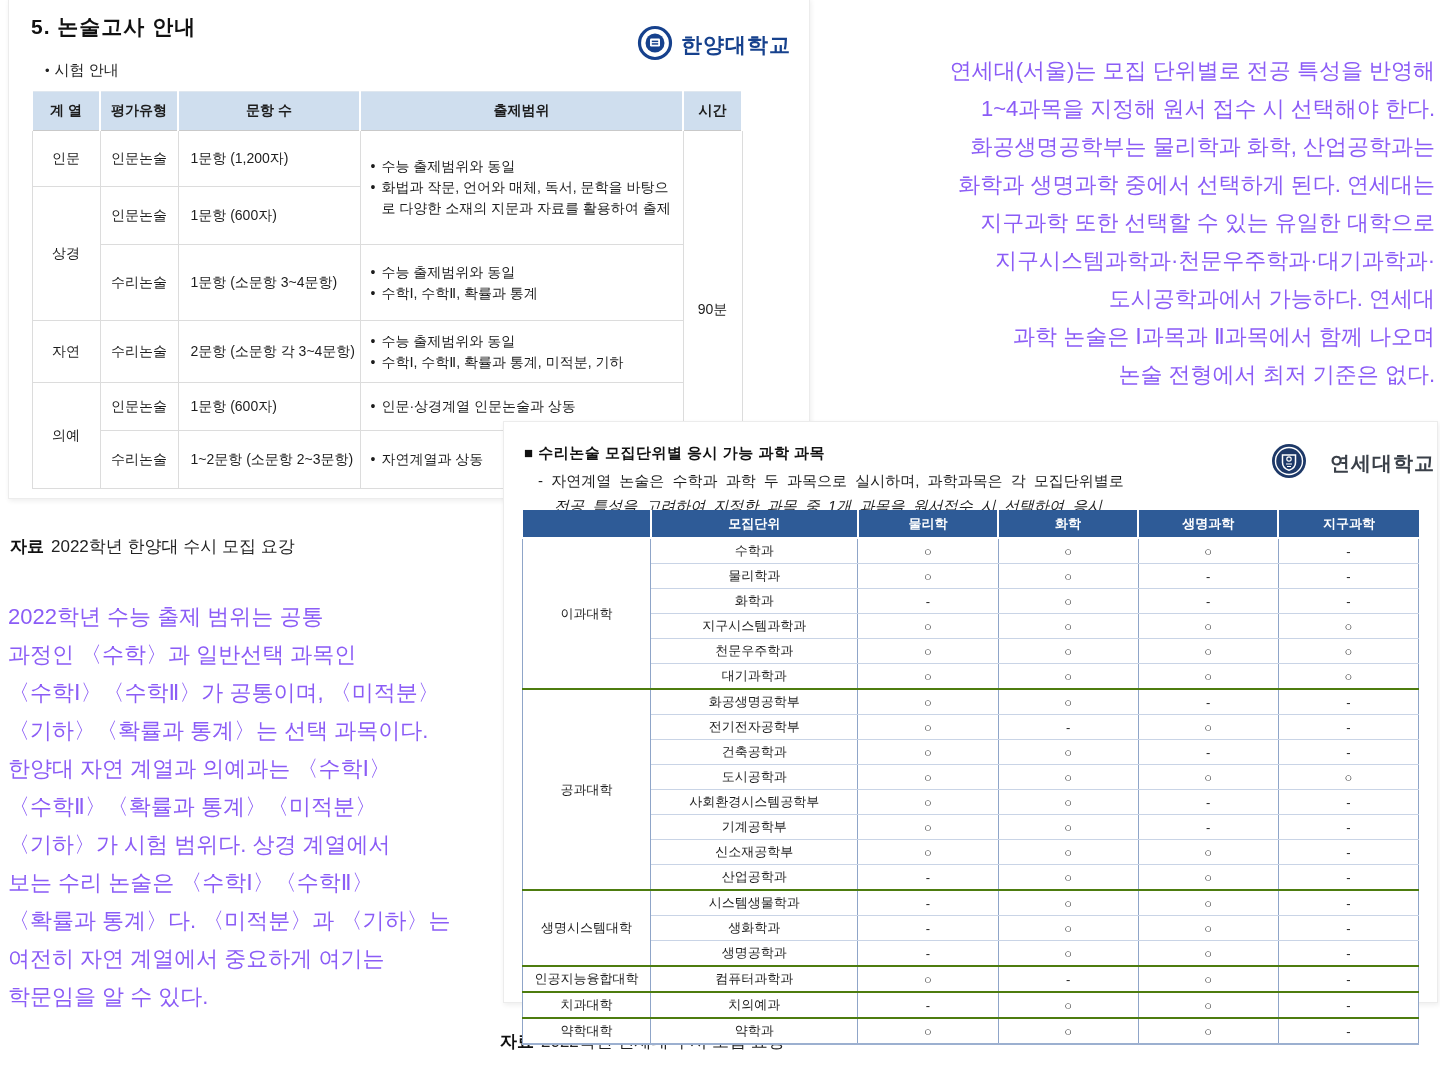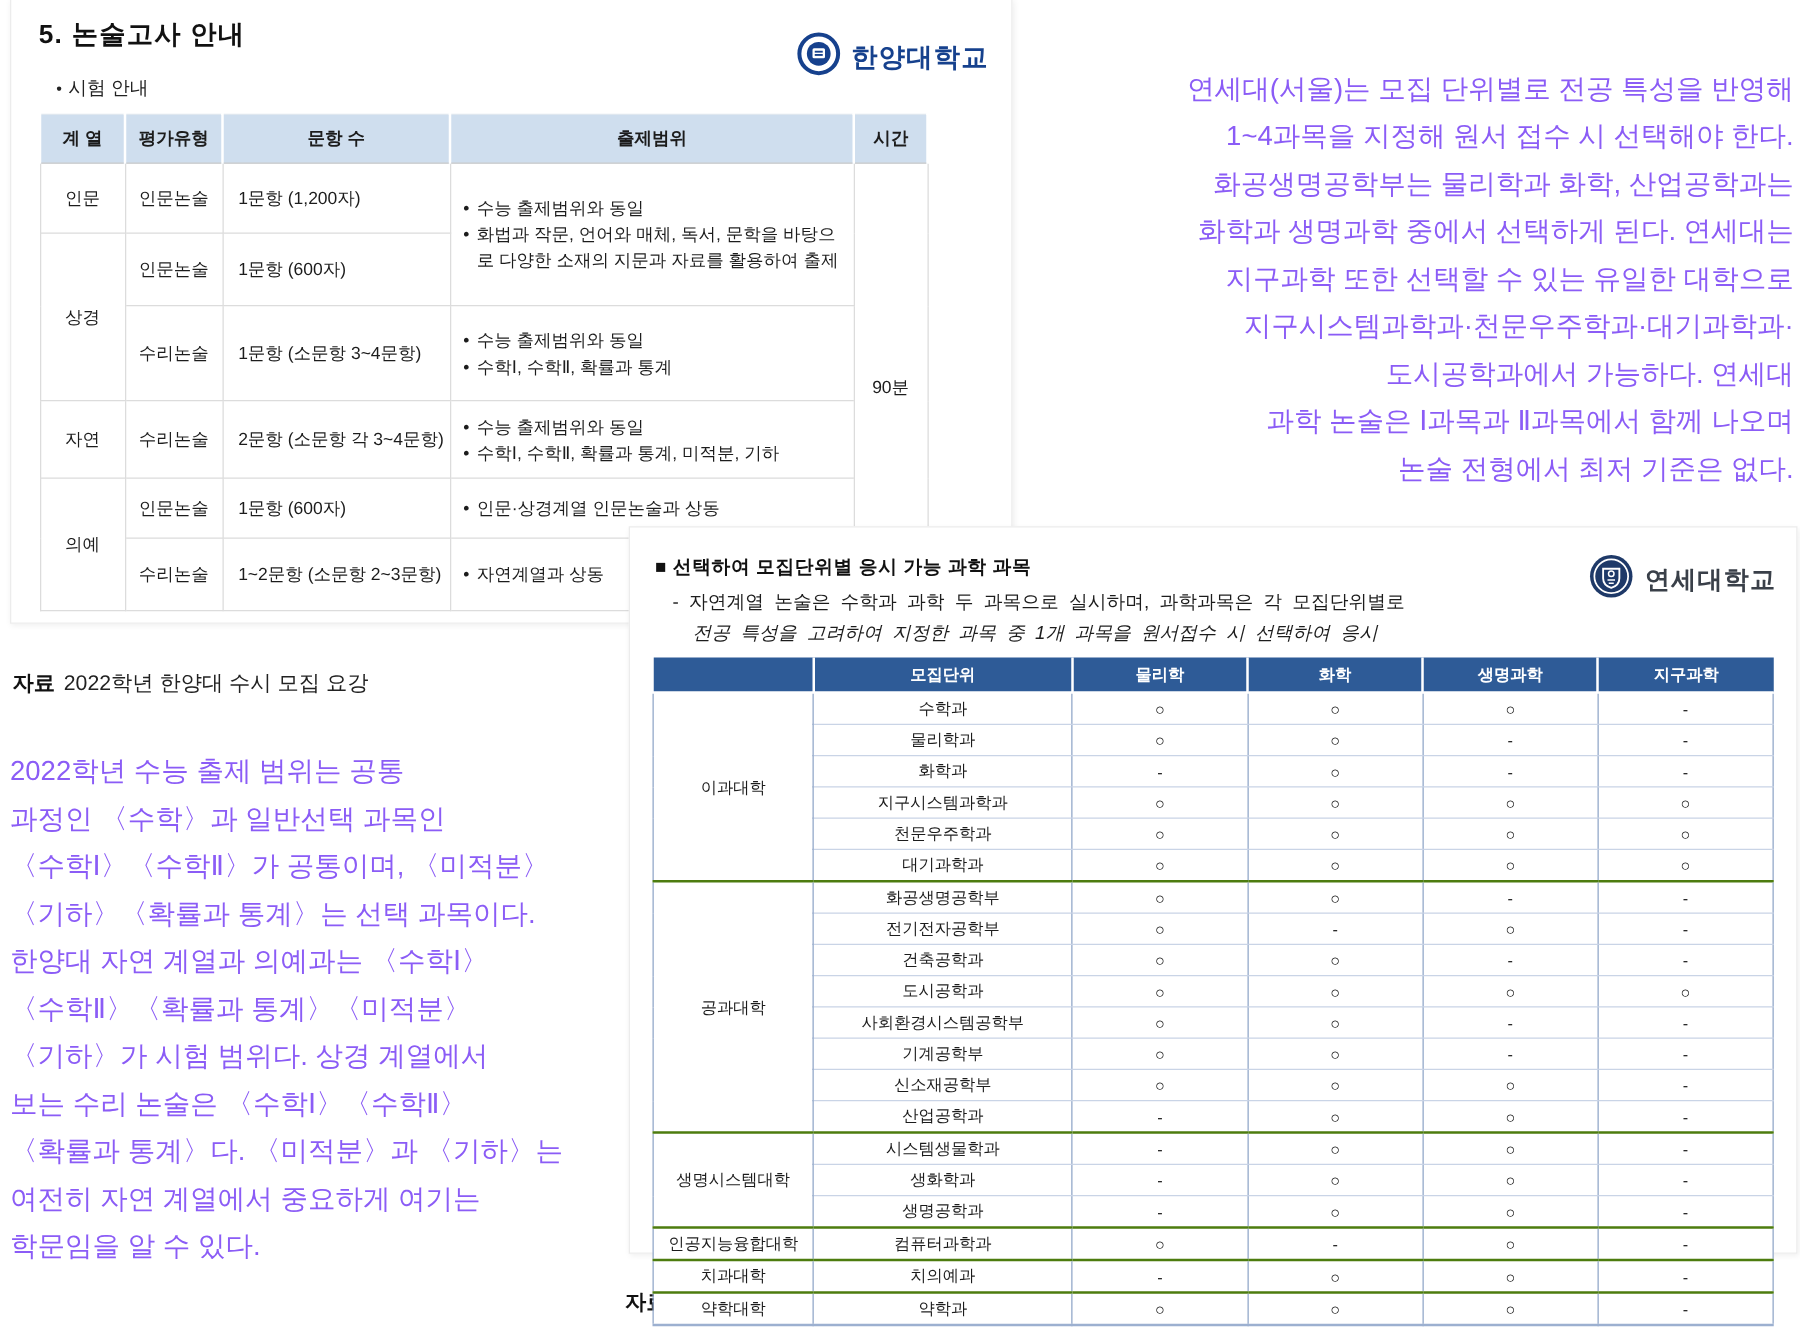--- a/index.html
+++ b/index.html
@@ -36,24 +36,24 @@
 
   
   .para{position:absolute;font-size:22px;line-height:38px;color:#8b5cf6;white-space:pre-line;}
   .para-left{left:8px;top:598px;width:480px;text-align:left;}
   .para-right{right:5px;top:52px;width:560px;text-align:right;}
 
   
   .ys-heading{position:absolute;left:20px;top:22px;font-size:15px;font-weight:bold;color:#111;letter-spacing:.5px;}
   .ys-note1{position:absolute;left:34px;top:50px;font-size:15px;color:#1c1c1c;word-spacing:4px;text-align:right;}
   .ys-note2{position:absolute;left:50px;top:75px;font-size:15px;color:#1c1c1c;word-spacing:4px;font-style:italic;}
-  .ys-logo{position:absolute;left:766px;top:20px;display:flex;align-items:center;gap:8px;}
+  .ys-logo{position:absolute;left:766px;top:20px;display:flex;align-items:center;gap:22px;}
   .ys-logo-text{font-size:20px;font-weight:bold;color:#3a4049;letter-spacing:1px;}
 
-  table.ytable{position:absolute;left:18px;top:104px;width:897px;border-collapse:collapse;table-layout:fixed;
+  table.ytable{position:absolute;left:18px;top:88px;width:897px;border-collapse:collapse;table-layout:fixed;
     border-bottom:2px solid #9cb0d0;}
   table.ytable th{background:#2e5b97;color:#ffffff;font-size:13px;font-weight:bold;height:25px;
     border-right:2px solid #ffffff;border-bottom:2px solid #ffffff;}
   table.ytable th:last-child{border-right:none;}
   table.ytable td{height:22px;font-size:13px;color:#1c1c1c;text-align:center;vertical-align:middle;
     border-right:1px solid #8fa5c8;border-bottom:1px solid #c9d4e6;border-left:1px solid #8fa5c8;background:#fff;}
   table.ytable tr.group-start td{border-top:2px solid #4d7c0f;}
   table.ytable td.mark{font-size:13px;}
   col.c-group{width:128px} col.c-unit{width:207px} col.c-subj{width:140px}
 </style>
@@ -195,21 +195,21 @@
 1~4과목을 지정해 원서 접수 시 선택해야 한다.
 화공생명공학부는 물리학과 화학, 산업공학과는
 화학과 생명과학 중에서 선택하게 된다. 연세대는
 지구과학 또한 선택할 수 있는 유일한 대학으로
 지구시스템과학과·천문우주학과·대기과학과·
 도시공학과에서 가능하다. 연세대
 과학 논술은 Ⅰ과목과 Ⅱ과목에서 함께 나오며
 논술 전형에서 최저 기준은 없다.</div>
 
   <div class="card card-yonsei">
-    <div class="ys-heading">■ 선택하여 모집단위별 응시 가능 과학 과목</div>
+    <div class="ys-heading">■ 수리논술 모집단위별 응시 가능 과학 과목</div>
     <div class="ys-note1">- 자연계열 논술은 수학과 과학 두 과목으로 실시하며, 과학과목은 각 모집단위별로</div>
     <div class="ys-note2">전공 특성을 고려하여 지정한 과목 중 1개 과목을 원서접수 시 선택하여 응시</div>
 
     <div class="ys-logo">
       <span>
         <svg width="38" height="38" viewBox="0 0 38 38">
           <circle cx="19" cy="19" r="17" fill="#1e3968"></circle>
           <circle cx="19" cy="19" r="13.5" fill="none" stroke="#ffffff" stroke-width="1.4"></circle>
           <path d="M12.5 13 h13 v7.5 c0 4.5-3.5 6.8-6.5 7.8 c-3-1-6.5-3.3-6.5-7.8 z" fill="none" stroke="#ffffff" stroke-width="1.5"></path>
           <circle cx="19" cy="17" r="2.2" fill="none" stroke="#ffffff" stroke-width="1.2"></circle>

